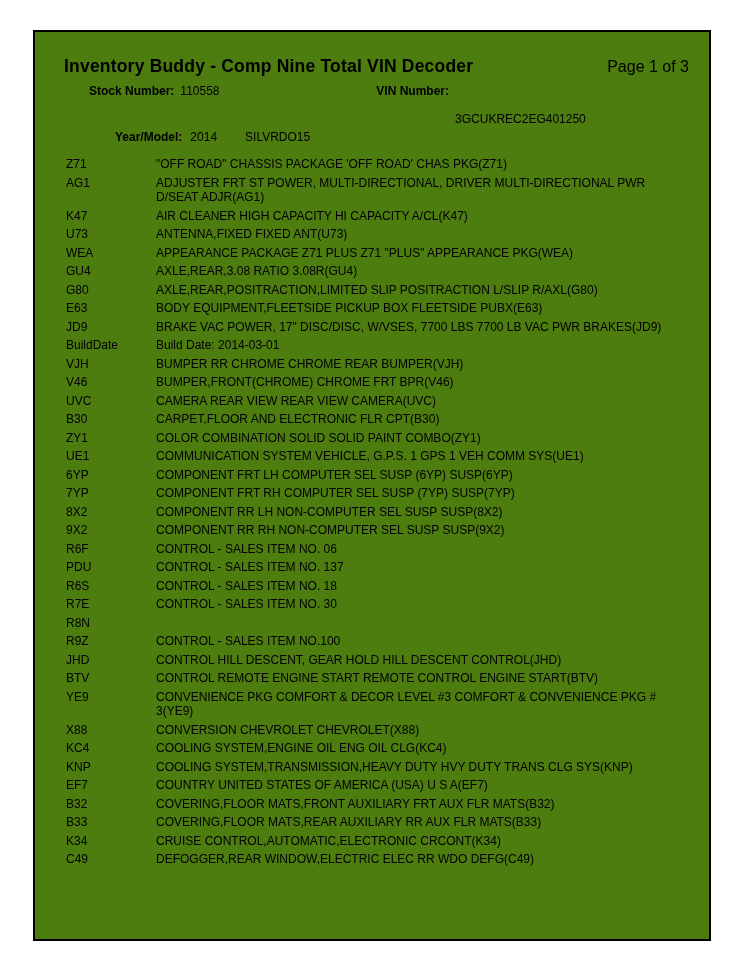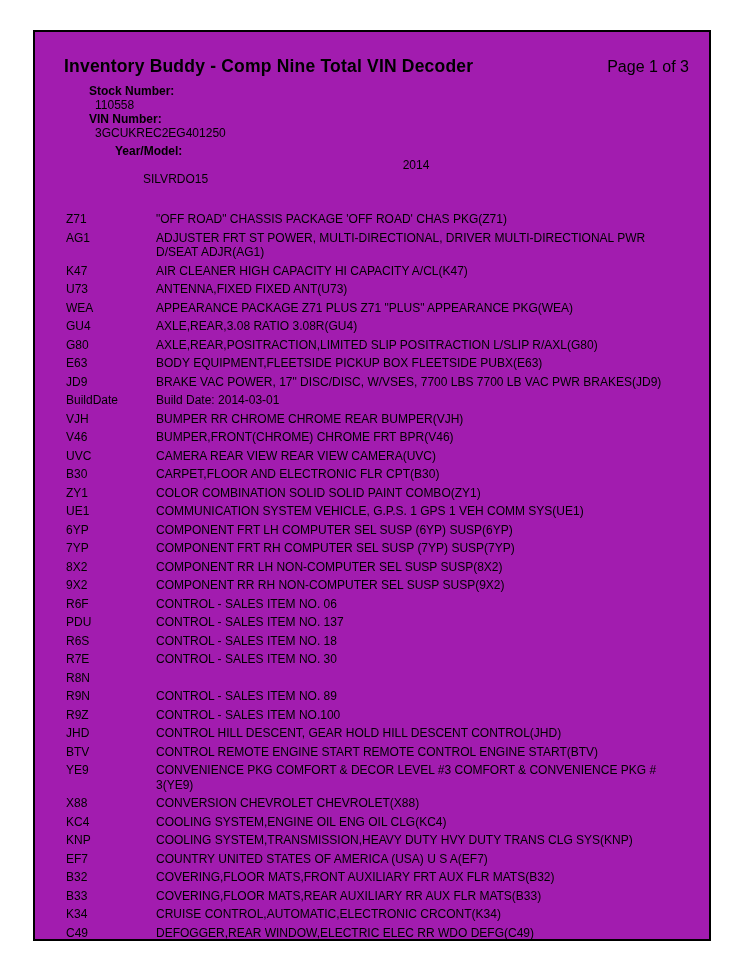--- a/index.html
+++ b/index.html
@@ -16,21 +16,21 @@
     overflow: hidden;
   }
   .page-frame {
     position: absolute;
     left: 33px;
     top: 30px;
     width: 678px;
     height: 911px;
     border: 2px solid #000000;
     box-sizing: border-box;
-    background: #a21caf;
+    background: #4d7c0f;
   }
   .title-row {
     display: flex;
     justify-content: space-between;
     align-items: flex-start;
     padding: 24px 20px 0 29px;
   }
   .doc-title {
     font-size: 17.5px;
     font-weight: bold;
@@ -40,34 +40,33 @@
     font-size: 16px;
     margin-top: 2px;
   }
   .hdr {
     margin-top: 7px;
     font-size: 12px;
   }
   .hdr-line {
     display: flex;
     margin-bottom: 4px;
-    flex-direction: column;
   }
   .hdr-line-1 { padding-left: 54px; }
   .hdr-line-2 { padding-left: 80px; }
   .lbl { font-weight: bold; }
   .stock-value {
     margin-left: 6px;
     width: 196px;
   }
-  .vin-value { margin-left: 6px; }
+  .vin-value { margin-left: 6px; margin-top: 28px; }
   .year-value { margin-left: 8px; text-align: center; }
   .model-value { margin-left: 28px; }
   .options-list {
-    margin-top: 26px;
+    margin-top: 13px;
     padding-left: 31px;
     padding-right: 30px;
     font-size: 12px;
   }
   .option-row {
     display: flex;
     align-items: flex-start;
     line-height: 14.5px;
     margin-bottom: 4px;
   }
@@ -221,24 +220,20 @@
 
   <div class="option-row">
     <span class="option-code">R7E</span>
     <span class="option-description">CONTROL - SALES ITEM NO. 30</span>
   </div>
 
   <div class="option-row">
     <span class="option-code">R8N</span>
   </div>
 
-  <div class="option-row">
-    <span class="option-code">R9N</span>
-    <span class="option-description">CONTROL - SALES ITEM NO. 89</span>
-  </div>
 
   <div class="option-row">
     <span class="option-code">R9Z</span>
     <span class="option-description">CONTROL - SALES ITEM NO.100</span>
   </div>
 
   <div class="option-row">
     <span class="option-code">JHD</span>
     <span class="option-description">CONTROL HILL DESCENT, GEAR HOLD HILL DESCENT CONTROL(JHD)</span>
   </div>

